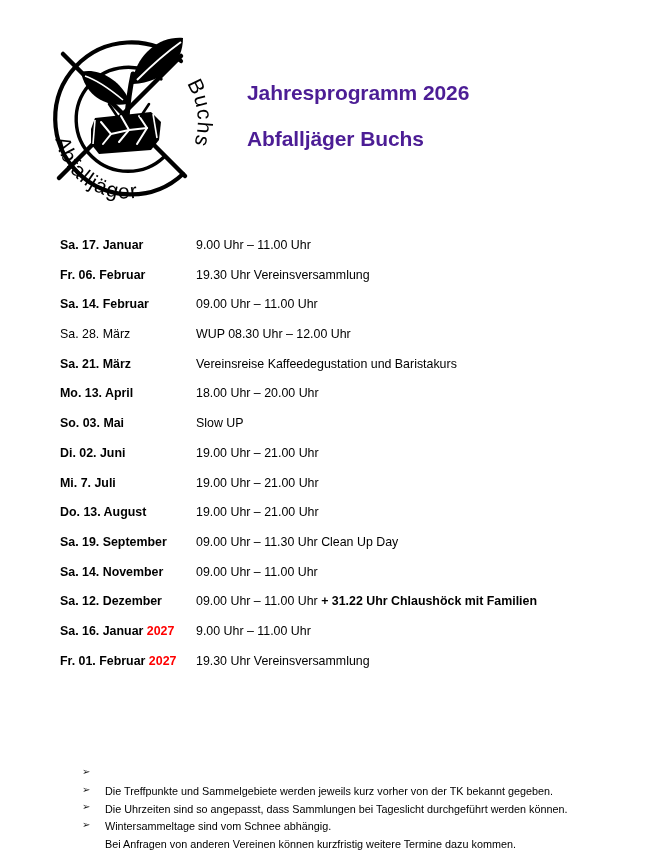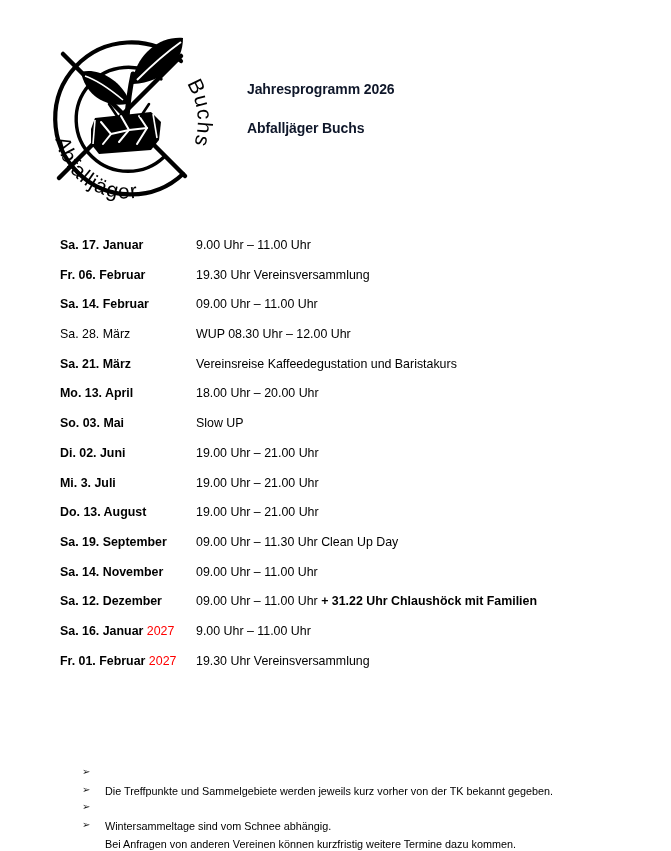--- a/index.html
+++ b/index.html
@@ -42,25 +42,25 @@
   }
 
   .title-block {
     position: absolute;
     left: 247px;
     top: 82px;
     width: 400px;
   }
 
   .title-line {
-    font-size: 14px;
+    font-size: 21px;
     font-weight: bold;
     letter-spacing: -0.1px;
     line-height: 1.0;
-    color: #0f172a;
+    color: #4c1d95;
     white-space: nowrap;
   }
   .title-line.second { margin-top: 25px; }
 
   
   .schedule {
     position: absolute;
     left: 60px;
     top: 237px;
     width: 600px;
@@ -90,21 +90,21 @@
   .row.plain .date,
   .row.plain .detail { font-weight: normal; }
 
   .detail.bold { font-weight: normal; }
   .detail.normal { font-weight: normal; }
 
   .b { font-weight: bold; }
   .n { font-weight: normal; }
 
   .year-hl {
-    font-weight: normal;
+    font-weight: bold;
   }
 
   
   .notes {
     position: absolute;
     left: 82px;
     top: 764px;
     width: 560px;
   }
 
@@ -226,21 +226,21 @@
       </div>
       <div class="row">
         <div class="date">So. 03. Mai</div>
         <div class="detail bold"><span>Slow UP</span></div>
       </div>
       <div class="row">
         <div class="date">Di. 02. Juni</div>
         <div class="detail normal"><span>19.00 Uhr – 21.00 Uhr</span></div>
       </div>
       <div class="row">
-        <div class="date">Mi. 3. Juli</div>
+        <div class="date">Mi. 7. Juli</div>
         <div class="detail normal"><span>19.00 Uhr – 21.00 Uhr</span></div>
       </div>
       <div class="row">
         <div class="date">Do. 13. August</div>
         <div class="detail normal"><span>19.00 Uhr – 21.00 Uhr</span></div>
       </div>
       <div class="row">
         <div class="date">Sa. 19. September</div>
         <div class="detail bold"><span>09.00 Uhr – 11.30 Uhr Clean Up Day</span></div>
       </div>
@@ -262,20 +262,21 @@
       </div>
     </div>
 
   <div class="notes" id="notes-root">
       <div class="note-item">
         <span class="note-bullet">➢</span>
         <span class="note-text">Die Treffpunkte und Sammelgebiete werden jeweils kurz vorher von der TK bekannt gegeben.</span>
       </div>
       <div class="note-item">
         <span class="note-bullet">➢</span>
+        <span class="note-text">Die Uhrzeiten sind so angepasst, dass Sammlungen bei Tageslicht durchgeführt werden können.</span>
       </div>
       <div class="note-item">
         <span class="note-bullet">➢</span>
         <span class="note-text">Wintersammeltage sind vom Schnee abhängig.</span>
       </div>
       <div class="note-item">
         <span class="note-bullet">➢</span>
         <span class="note-text">Bei Anfragen von anderen Vereinen können kurzfristig weitere Termine dazu kommen.</span>
       </div>
     </div>

